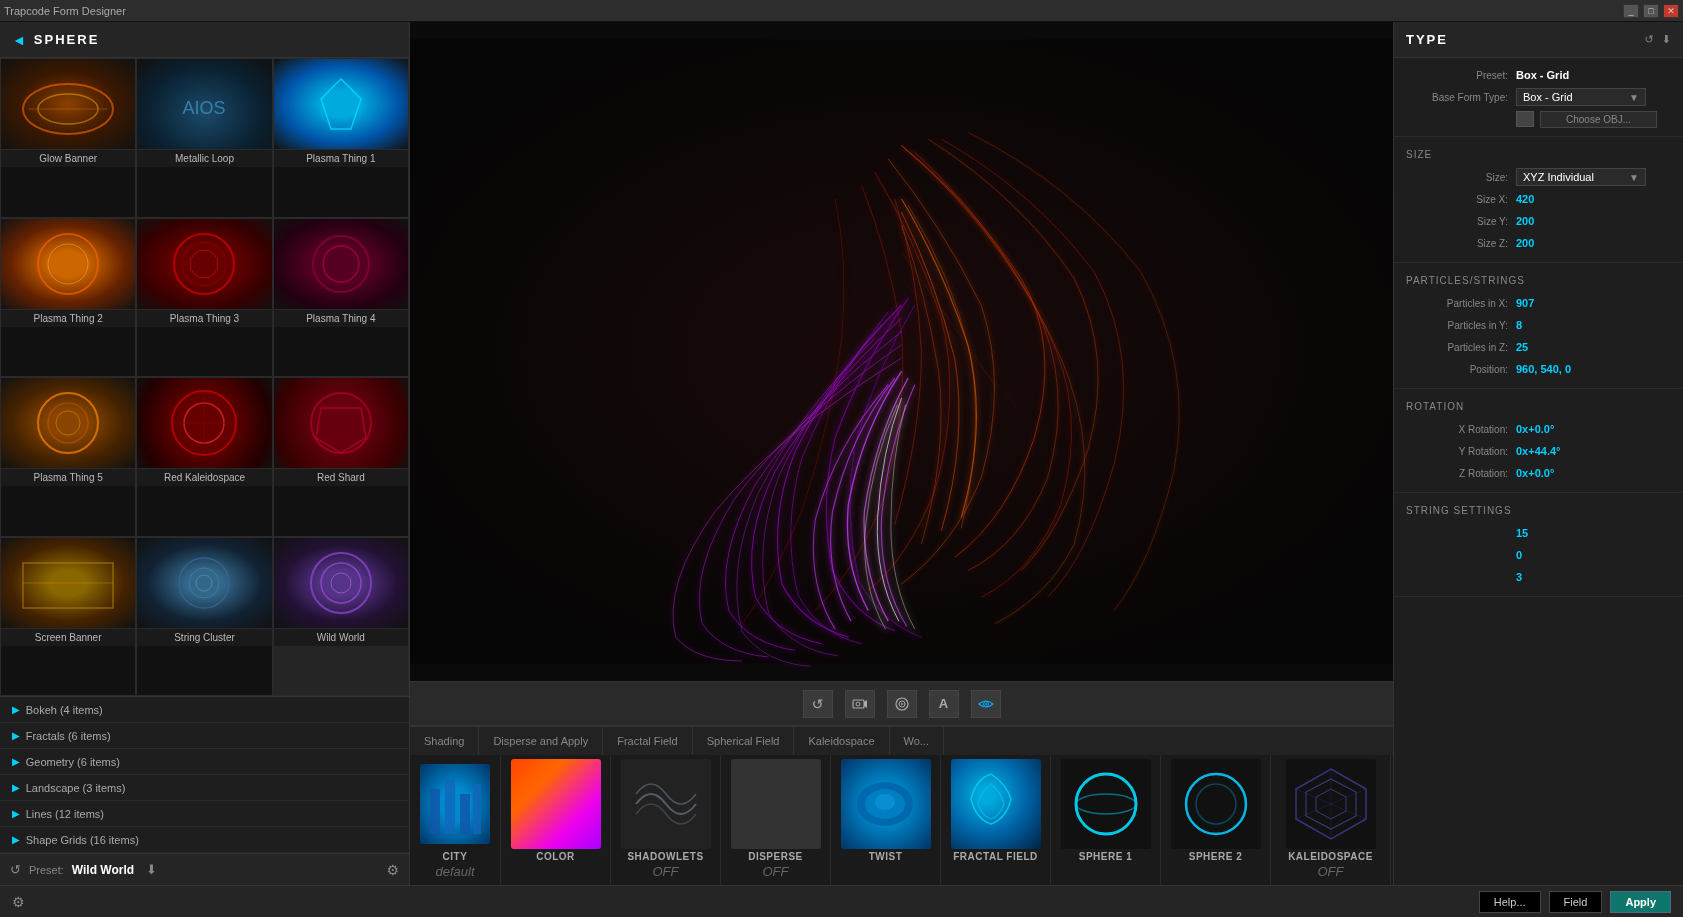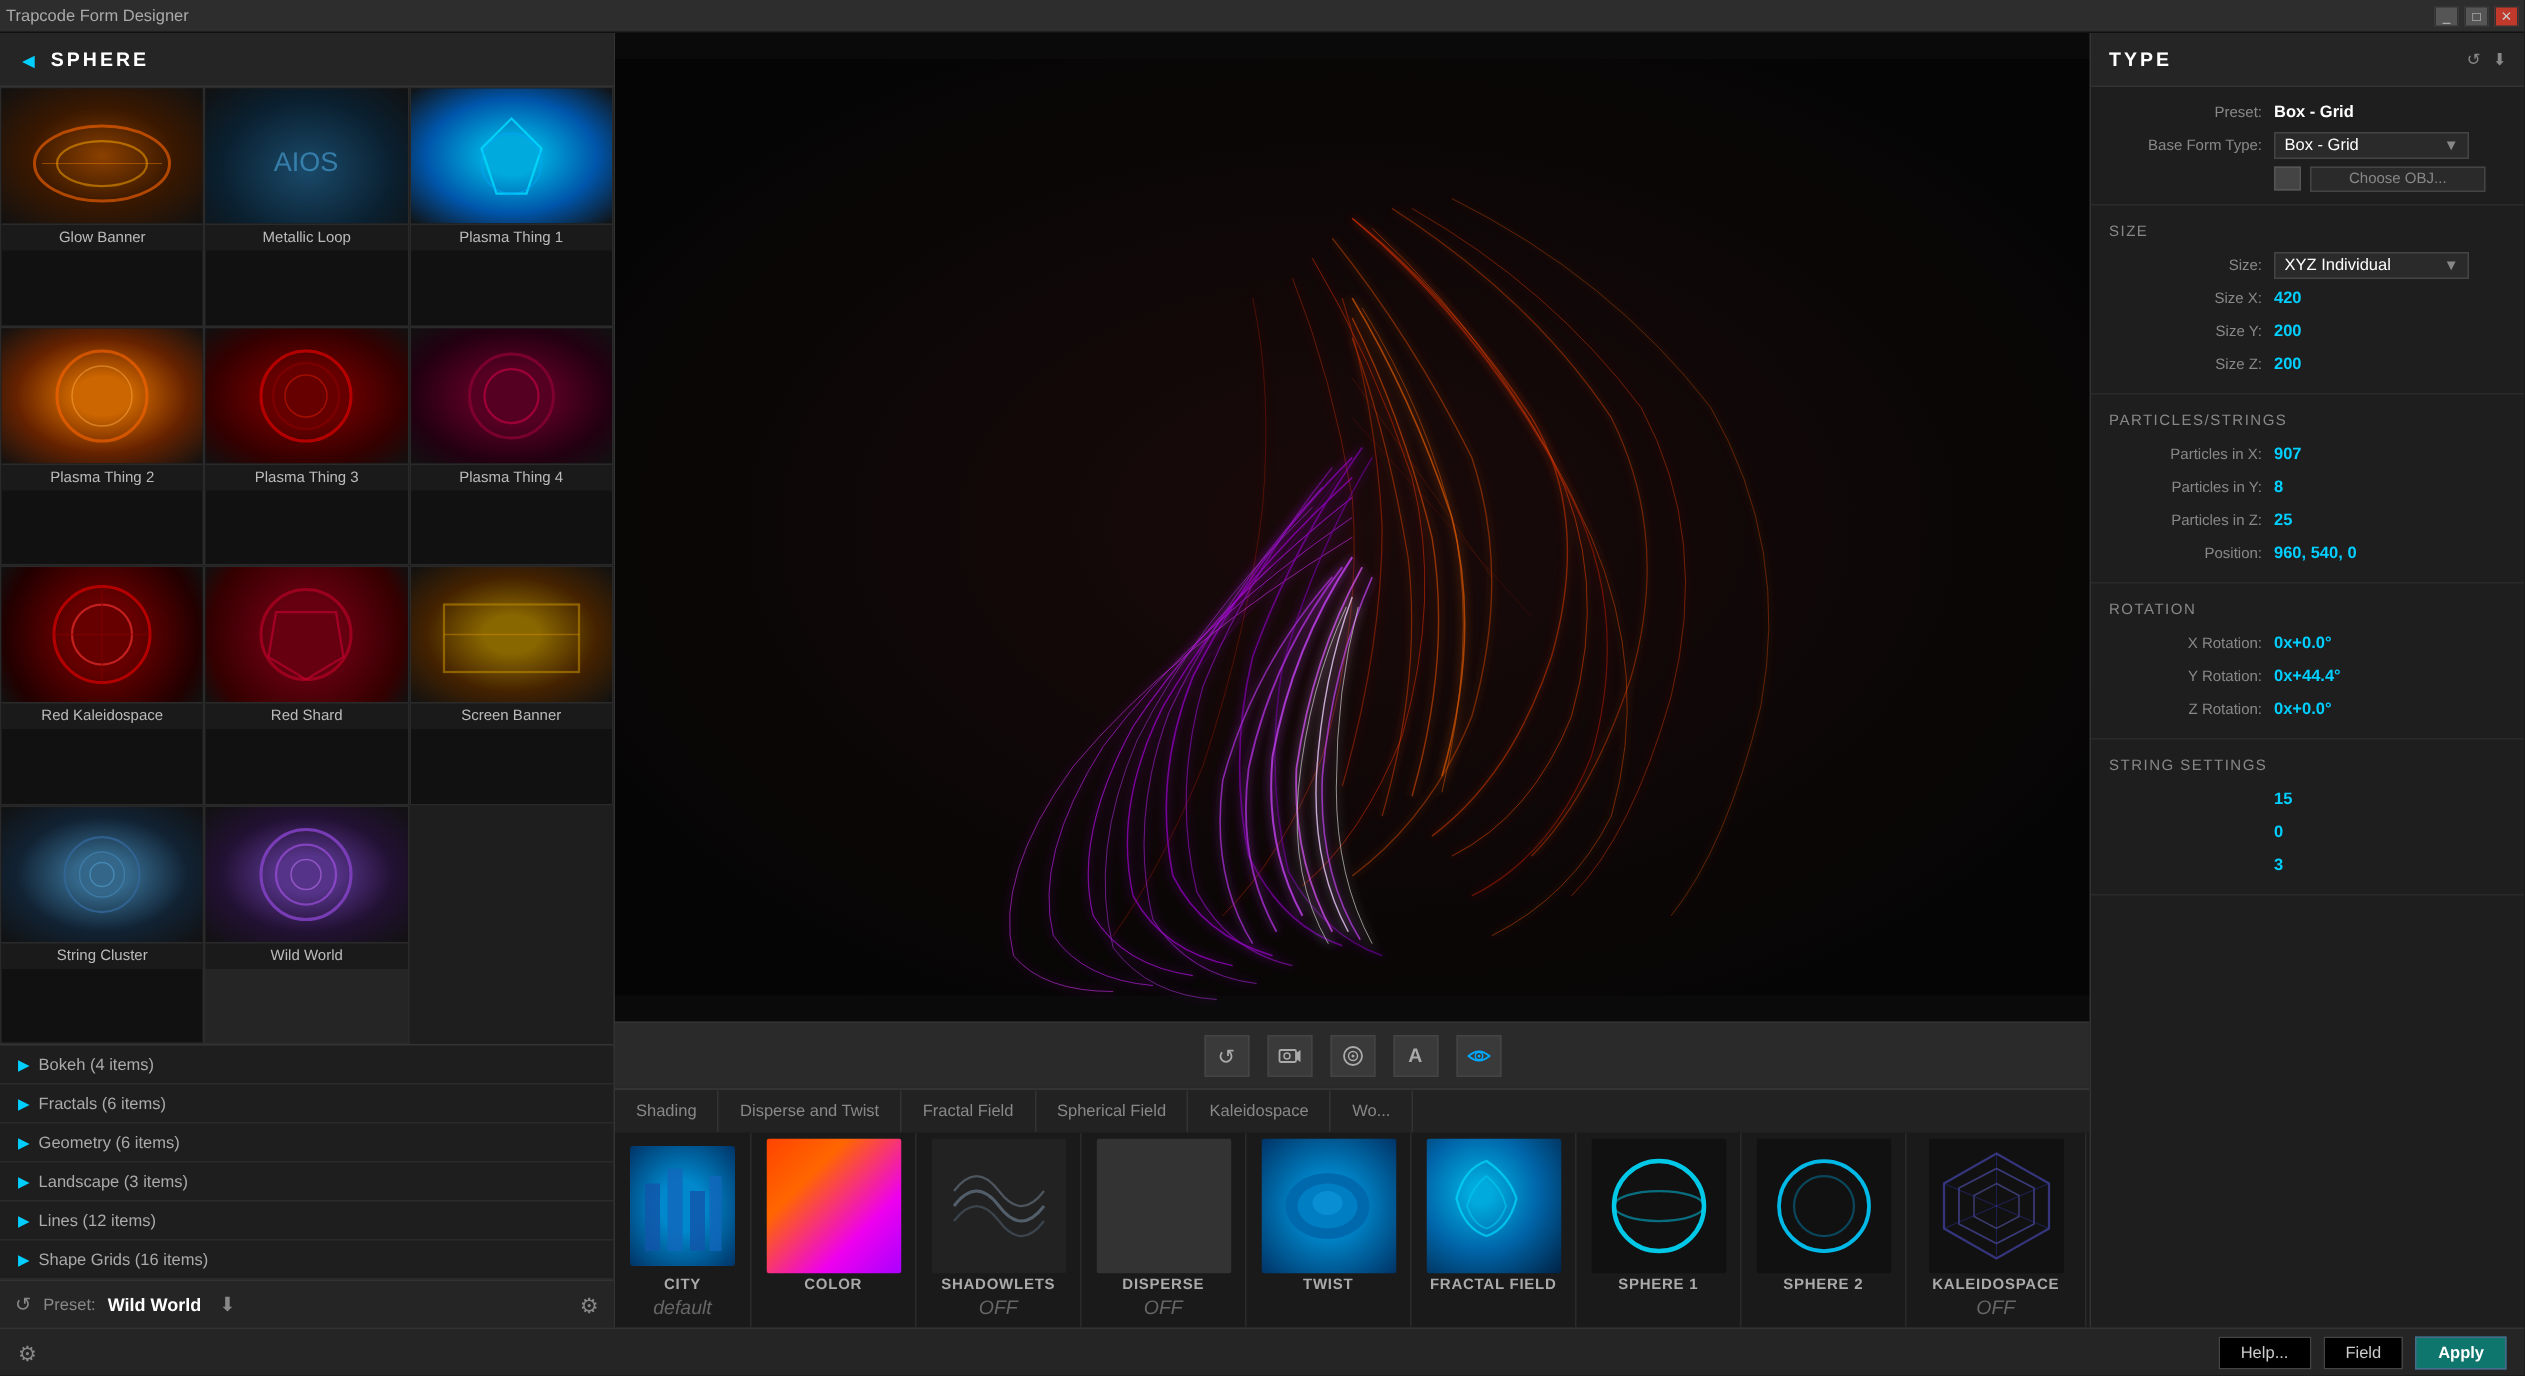--- a/index.html
+++ b/index.html
@@ -501,20 +501,30 @@
       <div class="preset-item">
         <div class="preset-thumb thumb-plasma4">
           <svg width="120" height="90" viewBox="0 0 120 90">
             <circle cx="60" cy="45" r="28" fill="none" stroke="#880033" stroke-width="2" opacity="0.8"></circle>
             <circle cx="60" cy="45" r="18" fill="none" stroke="#cc0044" stroke-width="1.5" opacity="0.6"></circle>
           </svg>
         </div>
         <div class="preset-label">Plasma Thing  4</div>
       </div>
 
+      <div class="preset-item">
+        <div class="preset-thumb thumb-plasma5">
+          <svg width="120" height="90" viewBox="0 0 120 90">
+            <circle cx="60" cy="45" r="30" fill="none" stroke="#ff8800" stroke-width="2" opacity="0.7"></circle>
+            <circle cx="60" cy="45" r="20" fill="none" stroke="#cc5500" stroke-width="1.5" opacity="0.5"></circle>
+            <circle cx="60" cy="45" r="12" fill="none" stroke="#ffaa00" stroke-width="1" opacity="0.4"></circle>
+          </svg>
+        </div>
+        <div class="preset-label">Plasma Thing  5</div>
+      </div>
 
       <div class="preset-item">
         <div class="preset-thumb thumb-red-kaleido">
           <svg width="120" height="90" viewBox="0 0 120 90">
             <circle cx="60" cy="45" r="32" fill="none" stroke="#cc0000" stroke-width="2" opacity="0.8"></circle>
             <circle cx="60" cy="45" r="20" fill="none" stroke="#ff3333" stroke-width="1.5" opacity="0.6"></circle>
             <line x1="28" y1="45" x2="92" y2="45" stroke="#880000" stroke-width="1" opacity="0.5"></line>
             <line x1="60" y1="13" x2="60" y2="77" stroke="#880000" stroke-width="1" opacity="0.5"></line>
           </svg>
         </div>
@@ -696,21 +706,21 @@
           <path d="M1 7 Q8 1 15 7 Q8 13 1 7Z" fill="none" stroke="#00aaff" stroke-width="1.2"></path>
           <circle cx="8" cy="7" r="2.5" fill="none" stroke="#00aaff" stroke-width="1"></circle>
           <circle cx="8" cy="7" r="1" fill="#00aaff"></circle>
         </svg>
       </div>
     </div>
 
     <div id="blocks-strip">
       <div id="blocks-strip-header">
         <div class="block-tab">Shading</div>
-        <div class="block-tab">Disperse and Twist</div>
+        <div class="block-tab">Disperse and Apply</div>
         <div class="block-tab">Fractal Field</div>
         <div class="block-tab">Spherical Field</div>
         <div class="block-tab">Kaleidospace</div>
         <div class="block-tab">Wo...</div>
       </div>
       <div id="blocks-strip-content">
 
         <div class="block-item" style="min-width:80px;">
           <div class="block-thumb">
             <div class="block-blue-thumb" style="width:70px;height:80px;">

